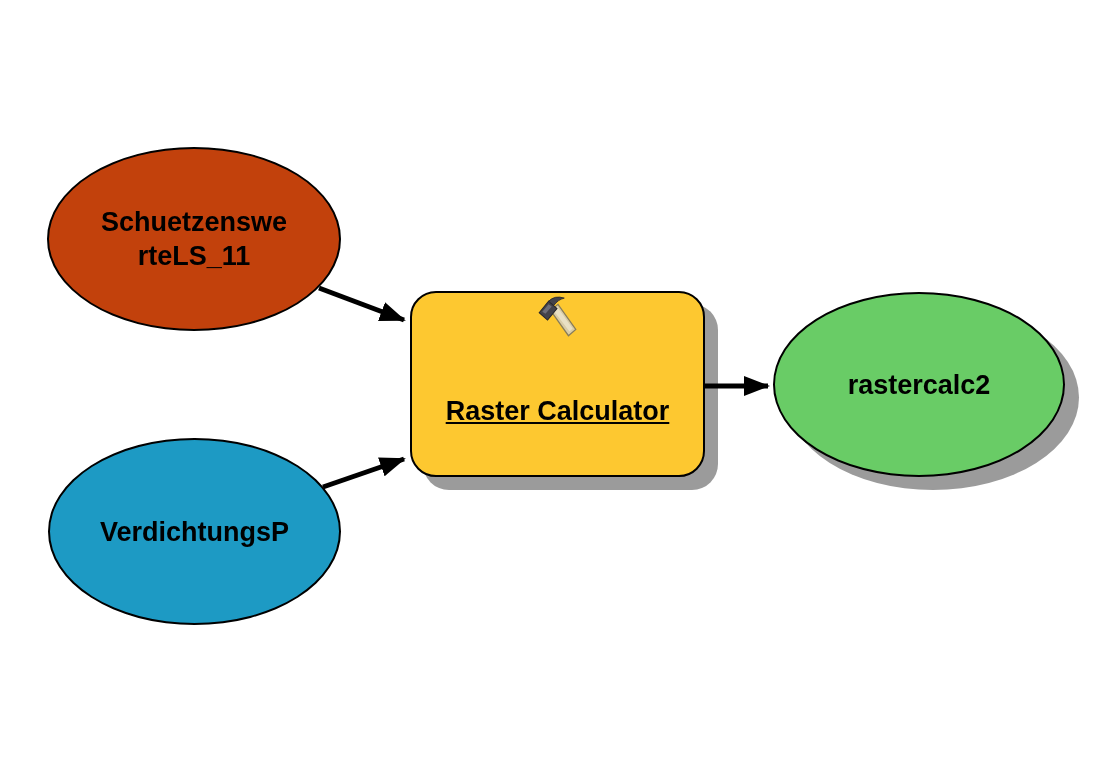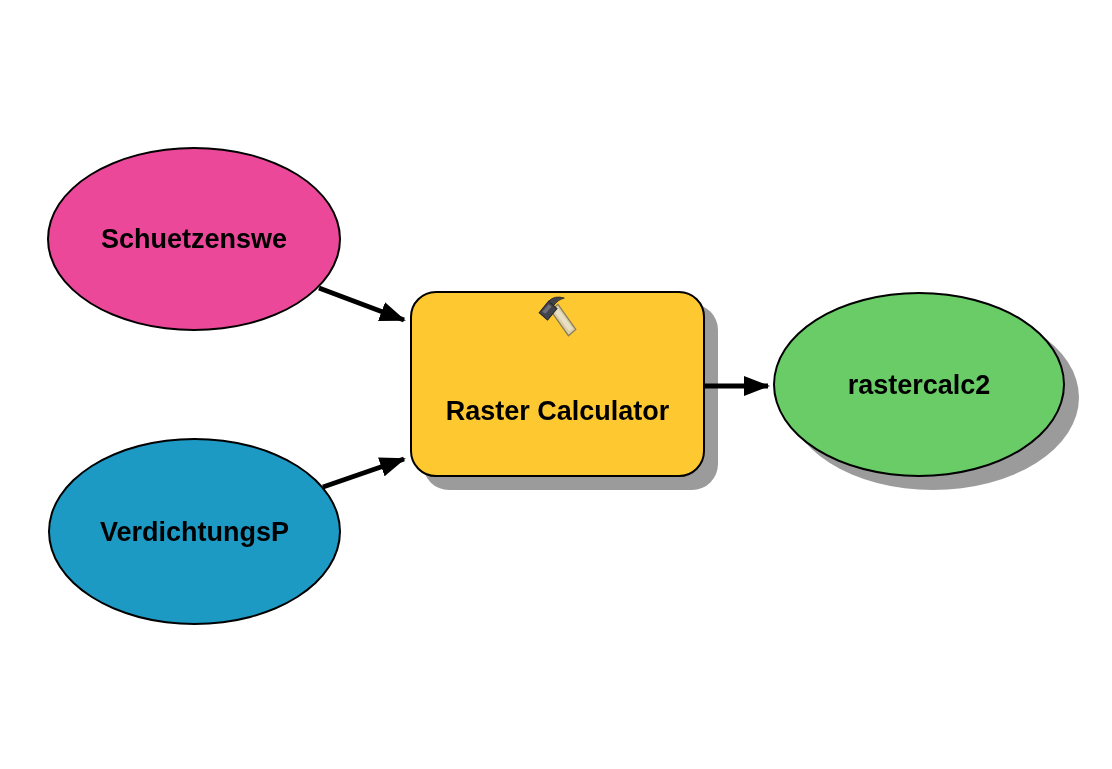--- a/index.html
+++ b/index.html
@@ -59,42 +59,44 @@
   }
   .tool-label {
     position: absolute;
     left: 0;
     top: 54px;
     bottom: 0;
     width: 100%;
     display: flex;
     align-items: center;
     justify-content: center;
+    text-decoration: underline;
   }
   .lbl-line { display: block; }
 </style>
 </head>
 <body>
 
 <div class="canvas">
 
   <svg class="edges" width="1112" height="769" viewBox="0 0 1112 769">
     <defs>
       <marker id="arw" markerUnits="userSpaceOnUse" markerWidth="26" markerHeight="20" refX="24" refY="10" orient="auto">
         <path d="M0,0 L26,10 L0,20 Z" fill="#000000"></path>
       </marker>
     </defs>
     <line x1="319" y1="288" x2="404" y2="320" stroke="#000000" stroke-width="5" marker-end="url(#arw)"></line>
     <line x1="323" y1="487" x2="404" y2="459" stroke="#000000" stroke-width="5" marker-end="url(#arw)"></line>
     <line x1="703" y1="386" x2="768" y2="386" stroke="#000000" stroke-width="5" marker-end="url(#arw)"></line>
   </svg>
 
-  <div class="node ellipse node-input1" style="background: #ec4899;">
+  <div class="node ellipse node-input1" style="background: #c2410c;">
     <div>
       <span class="lbl-line">Schuetzenswe</span>
+      <span class="lbl-line">rteLS_11</span>
     </div>
   </div>
 
   <div class="node ellipse node-input2" style="background: rgb(29, 154, 196); align-items: center;">
     <div>
       <span class="lbl-line">VerdichtungsP</span>
     </div>
   </div>
 
   <div class="node node-tool" style="background: rgb(253, 200, 48);">

